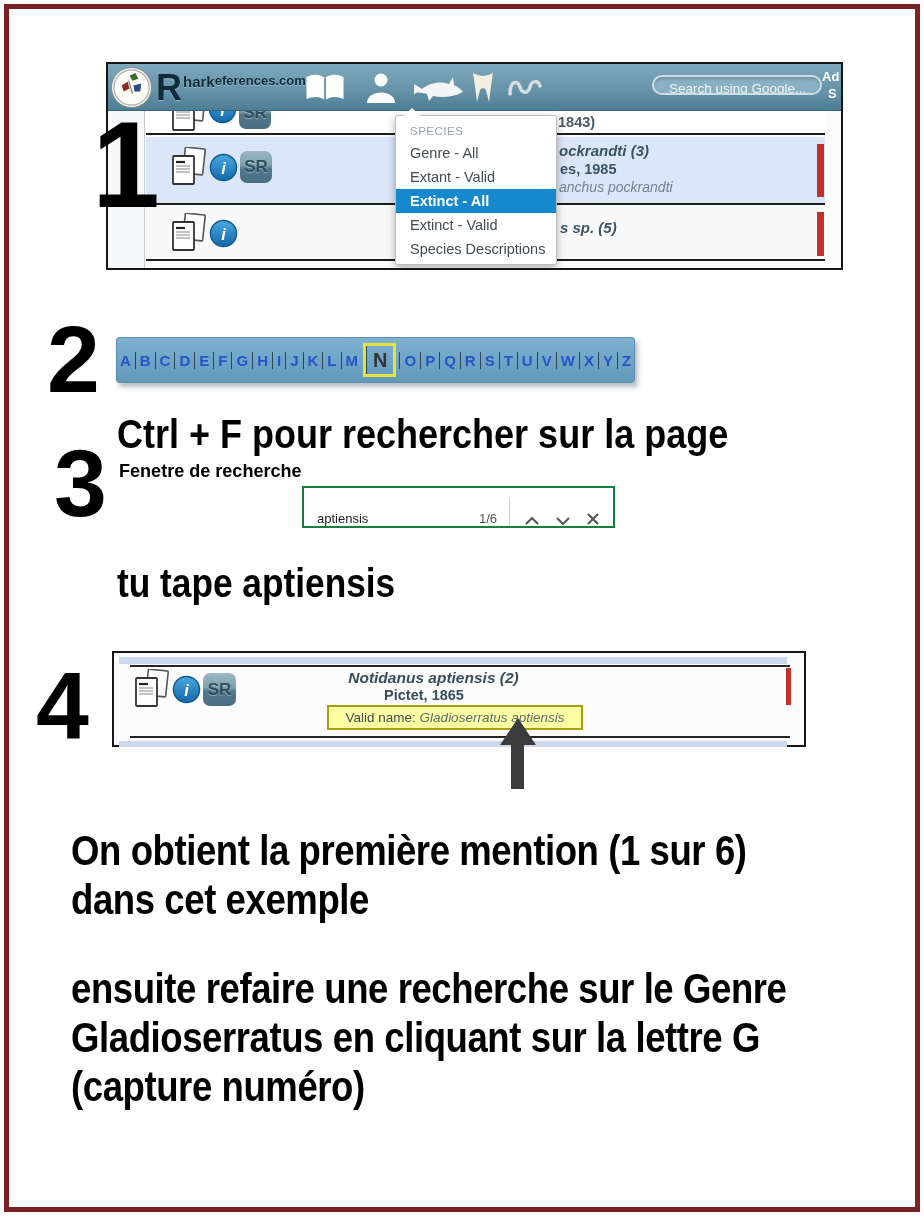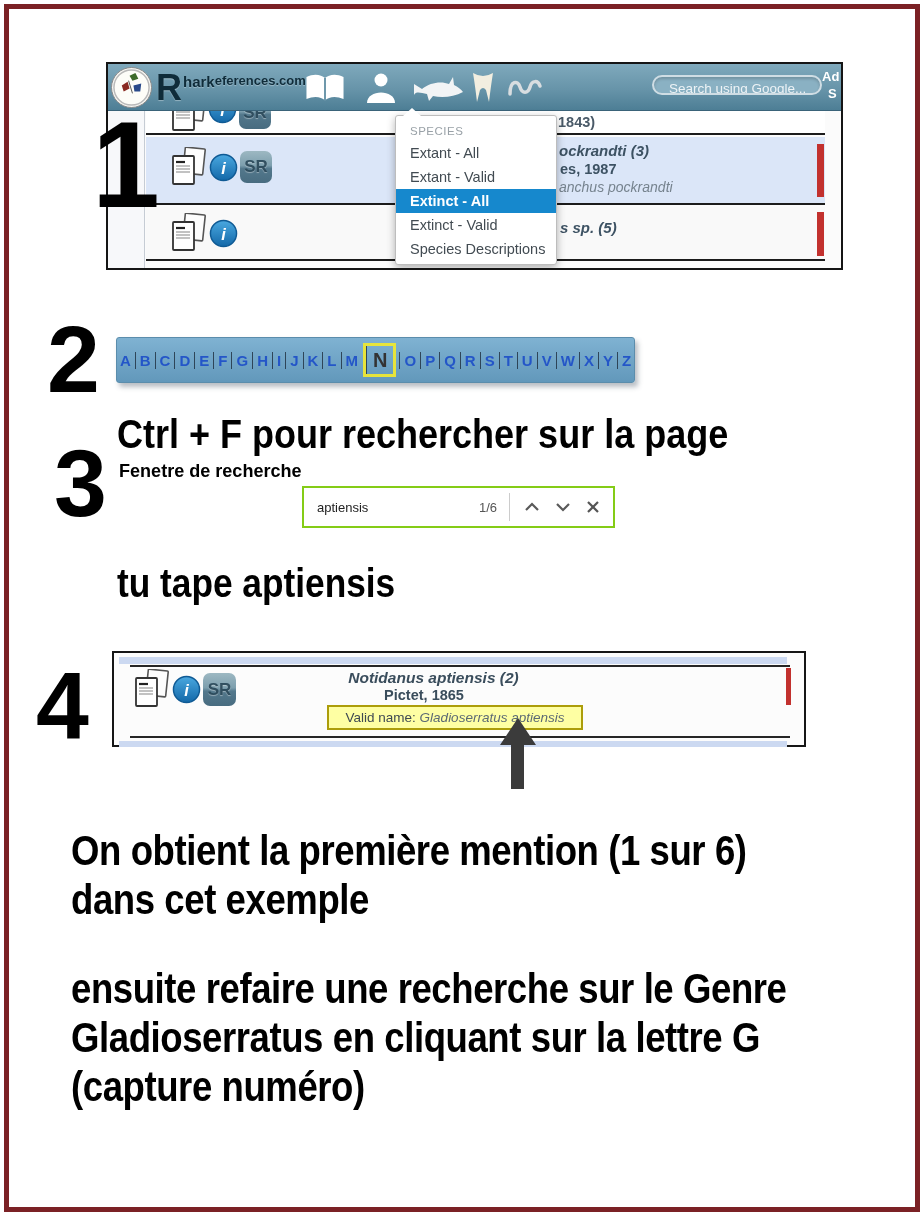--- a/index.html
+++ b/index.html
@@ -78,21 +78,21 @@
   .letter.hl { font-size:20px; color:#333; line-height:22px; padding:3px 6px;
     box-shadow:0 0 0 3px #e7e43b; margin:0 6px 0 4px; }
 
   
   .bigtext { position:absolute; font-weight:700; color:#000; white-space:nowrap;
     transform-origin:left top; }
   #s3-title { left:117px; top:412px; font-size:40px; transform:scaleX(.9); }
   #s3-sub   { left:119px; top:460px; font-size:19px; transform:scaleX(.95); }
   #s3-type  { left:117px; top:560px; font-size:41px; transform:scaleX(.86); }
   #findbar { position:absolute; left:302px; top:486px; width:313px; height:42px;
-    background:#fff; border:2px solid #84cc16; display:flex; align-items:center;
+    background:#fff; border:2px solid #15803d; display:flex; align-items:flex-end;
     padding:0 13px; z-index:5; }
   #findbar .query { font-size:13px; color:#222; flex:1; }
   #findbar .count { font-size:13px; color:#555; margin-right:12px; }
   #findbar .divider { width:1px; height:28px; background:#ccc; margin-right:14px; }
   #findbar .fbtn { margin-right:15px; display:flex; align-items:center; cursor:pointer; }
   #findbar .fbtn:last-child { margin-right:0; }
 
   
   #s4 { position:absolute; left:112px; top:651px; width:694px; height:96px;
     border:2px solid #161616; background:#fcfcfc; }
@@ -200,21 +200,21 @@
         <line x1="6" y1="19" x2="20" y2="19" stroke="#999" stroke-width="1.2"></line>
         <line x1="6" y1="22" x2="20" y2="22" stroke="#999" stroke-width="1.2"></line>
         <line x1="6" y1="25" x2="20" y2="25" stroke="#999" stroke-width="1.2"></line>
       </svg>
       <svg class="infoico" style="left:63px;top:16px" viewBox="0 0 30 30">
         <circle cx="15" cy="15" r="13.5" fill="url(#ig1)" stroke="#0f5a94" stroke-width="1.5"></circle>
         <text x="15" y="22" text-anchor="middle" font-size="17" font-weight="bold" font-style="italic" fill="#fff">i</text>
       </svg>
       <div class="srbadge" style="left:94px;top:14px">SR</div>
       <div class="frag-title" style="left:413px;top:5px">ockrandti (3)</div>
-      <div class="frag-author" style="left:414px;top:24px">es, 1987</div>
+      <div class="frag-author" style="left:414px;top:24px">es, 1985</div>
       <div class="frag-valid" style="left:413px;top:42px">anchus pockrandti</div>
       <div class="redbar" style="left:671px;top:7px;height:53px"></div>
     </div>
 
     <div id="row-plain" class="s1row">
       <svg class="docico" style="left:24px;top:6px" viewBox="0 0 38 40">
         <rect x="14" y="1" width="20" height="26" rx="1" fill="#fdfdfd" stroke="#555" stroke-width="1.6" transform="rotate(6 24 14)"></rect>
         <rect x="3" y="9" width="21" height="28" rx="1" fill="#fff" stroke="#333" stroke-width="1.8"></rect>
         <line x1="6" y1="15" x2="15" y2="15" stroke="#222" stroke-width="2.2"></line>
         <line x1="6" y1="19" x2="20" y2="19" stroke="#999" stroke-width="1.2"></line>
@@ -225,21 +225,21 @@
         <circle cx="15" cy="15" r="13.5" fill="url(#ig1)" stroke="#0f5a94" stroke-width="1.5"></circle>
         <text x="15" y="22" text-anchor="middle" font-size="17" font-weight="bold" font-style="italic" fill="#fff">i</text>
       </svg>
       <div class="frag-title" style="left:414px;top:12px">s sp. (5)</div>
       <div class="redbar" style="left:671px;top:5px;height:44px"></div>
     </div>
 
     <div class="dropdown">
       <div class="dd-caret"></div>
       <div class="dd-header">SPECIES</div>
-      <div class="dd-item">Extant - All</div>
+      <div class="dd-item">Genre - All</div>
       <div class="dd-item">Extant - Valid</div>
       <div class="dd-item selected">Extinct - All</div>
       <div class="dd-item">Extinct - Valid</div>
       <div class="dd-item">Species Descriptions</div>
     </div>
   </div>
   <div id="n1" class="stepnum">1</div>
 
   <div id="n2" class="stepnum">2</div>
   <div id="alphabar">

